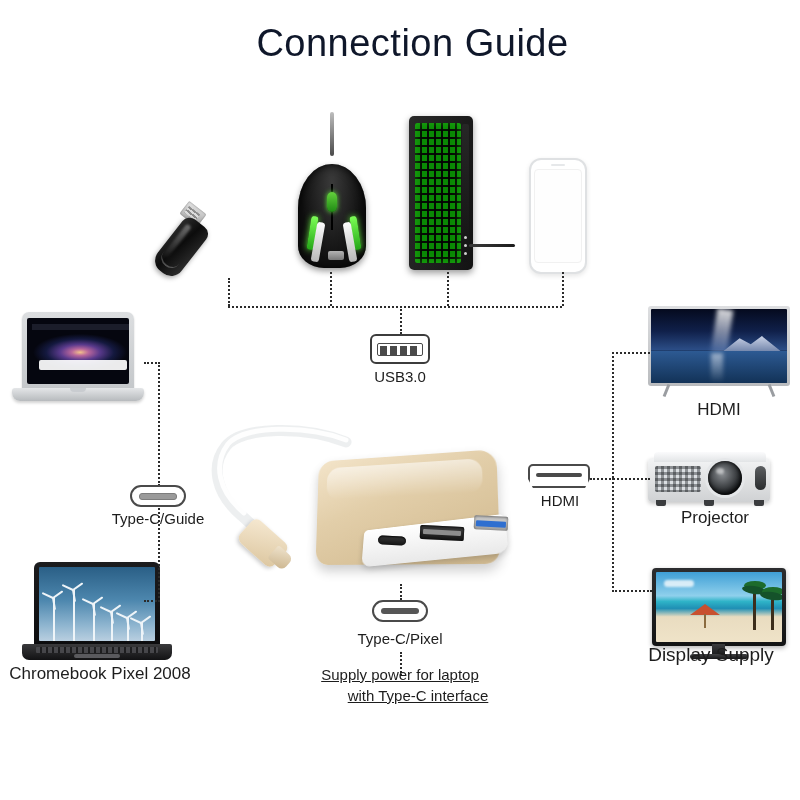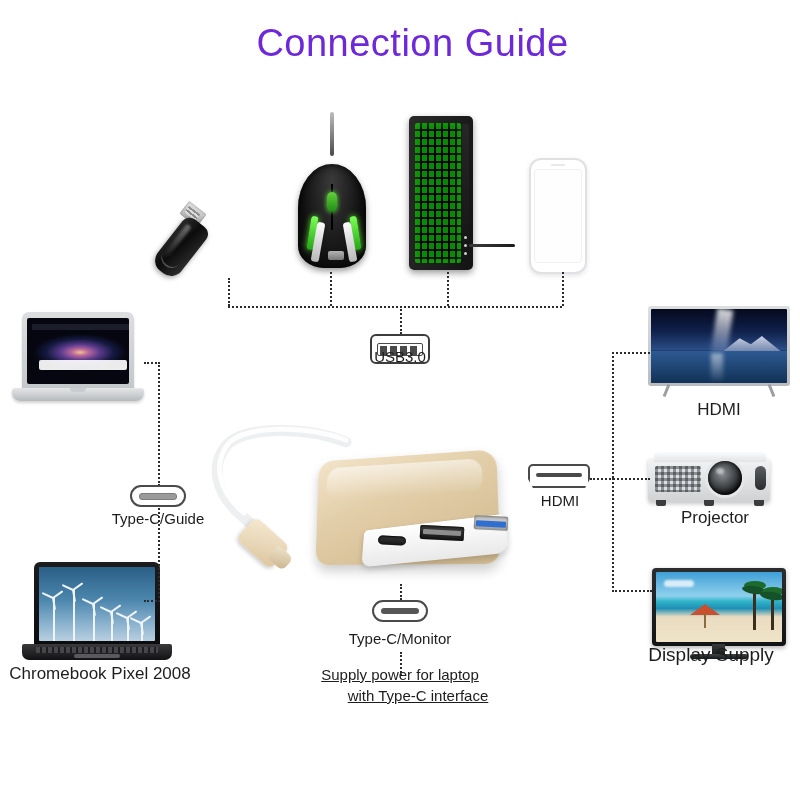--- a/index.html
+++ b/index.html
@@ -3,21 +3,21 @@
 <meta charset="utf-8">
 <style>
   html,body{margin:0;padding:0;background:#ffffff;}
   body{width:800px;height:800px;position:relative;overflow:hidden;
        font-family:"Liberation Sans","DejaVu Sans",sans-serif;color:#1a1a1a;}
   .abs{position:absolute;}
   .lbl{position:absolute;text-align:center;color:#1d1d1d;white-space:nowrap;}
 
   
   #page-title{left:0;right:0;top:22px;text-align:center;font-size:38px;
-              font-weight:300;letter-spacing:.5px;color:#6d28d9;margin-left:25px;}
+              font-weight:300;letter-spacing:.5px;color:#0f172a;margin-left:25px;}
 
   
   .dh{position:absolute;height:0;border-top:2px dotted #2b2b2b;}
   .dv{position:absolute;width:0;border-left:2px dotted #2b2b2b;}
 
   
   .conn{position:absolute;background:#fff;}
   .usb-a{width:60px;height:30px;border:2px solid #3c3c3c;border-radius:6px;
          box-sizing:border-box;display:flex;align-items:center;justify-content:center;}
   .usb-a i{display:block;width:46px;height:13px;border:1.5px solid #4a4a4a;border-radius:2px;
@@ -288,21 +288,21 @@
 <div class="dv" style="left:228px;top:278px;height:28px"></div>
 <div class="dv" style="left:330px;top:272px;height:34px"></div>
 <div class="dv" style="left:447px;top:272px;height:34px"></div>
 <div class="dv" style="left:562px;top:272px;height:34px"></div>
 <div class="dh" style="left:228px;top:306px;width:334px"></div>
 <div class="dv" style="left:400px;top:306px;height:28px"></div>
 
 <div class="conn usb-a" style="left:370px;top:334px">
     <i></i>
   </div>
-<div class="lbl cap" style="left:330px;top:348px;width:140px">USB3.0</div>
+<div class="lbl cap" style="left:330px;top:368px;width:140px">USB3.0</div>
 
 <div class="abs" id="macbook">
   <div class="lid">
     <div class="scr">
       <div class="menubar"></div>
       <div class="dock"></div>
     </div>
   </div>
   <div class="base"></div>
   <div class="notch"></div>
@@ -360,21 +360,21 @@
   <div class="face"></div>
   <div class="port c"></div>
   <div class="port h"></div>
   <div class="port u"></div>
 </div>
 
 <div class="dv" style="left:400px;top:584px;height:16px"></div>
 <div class="conn typec" style="left:372px;top:600px">
     <i></i>
   </div>
-<div class="lbl cap" style="left:330px;top:630px;width:140px">Type-C/Monitor</div>
+<div class="lbl cap" style="left:330px;top:630px;width:140px">Type-C/Pixel</div>
 <div class="dv" style="left:400px;top:652px;height:24px"></div>
 <div class="lbl note" style="left:300px;top:664px;width:200px">Supply power for laptop</div>
 <div class="lbl note" style="left:318px;top:685px;width:200px">with Type-C interface</div>
 
 <div class="abs" id="hdtv">
   <div class="bez">
     <div class="scr">
       <div class="mw"></div>
       <div class="mtn"></div>
       <div class="water"></div>

